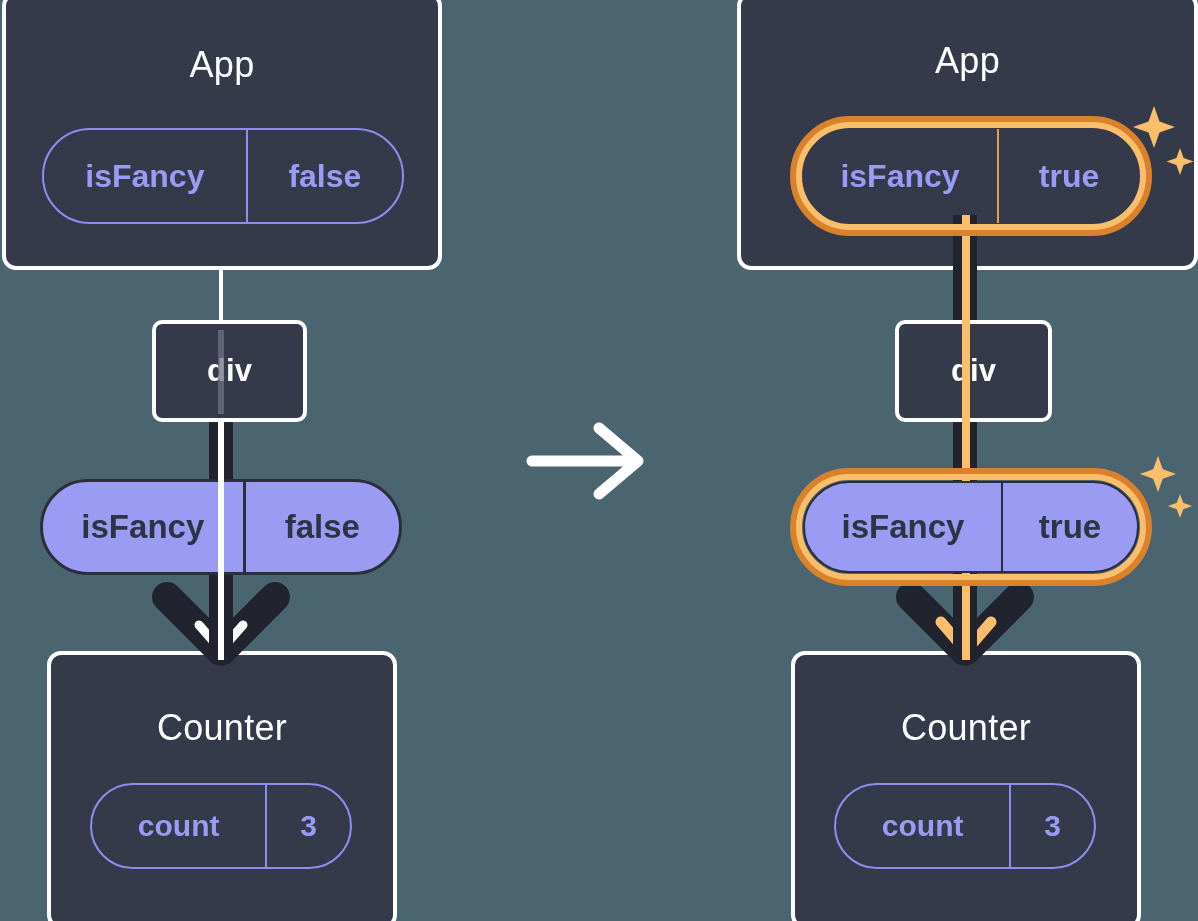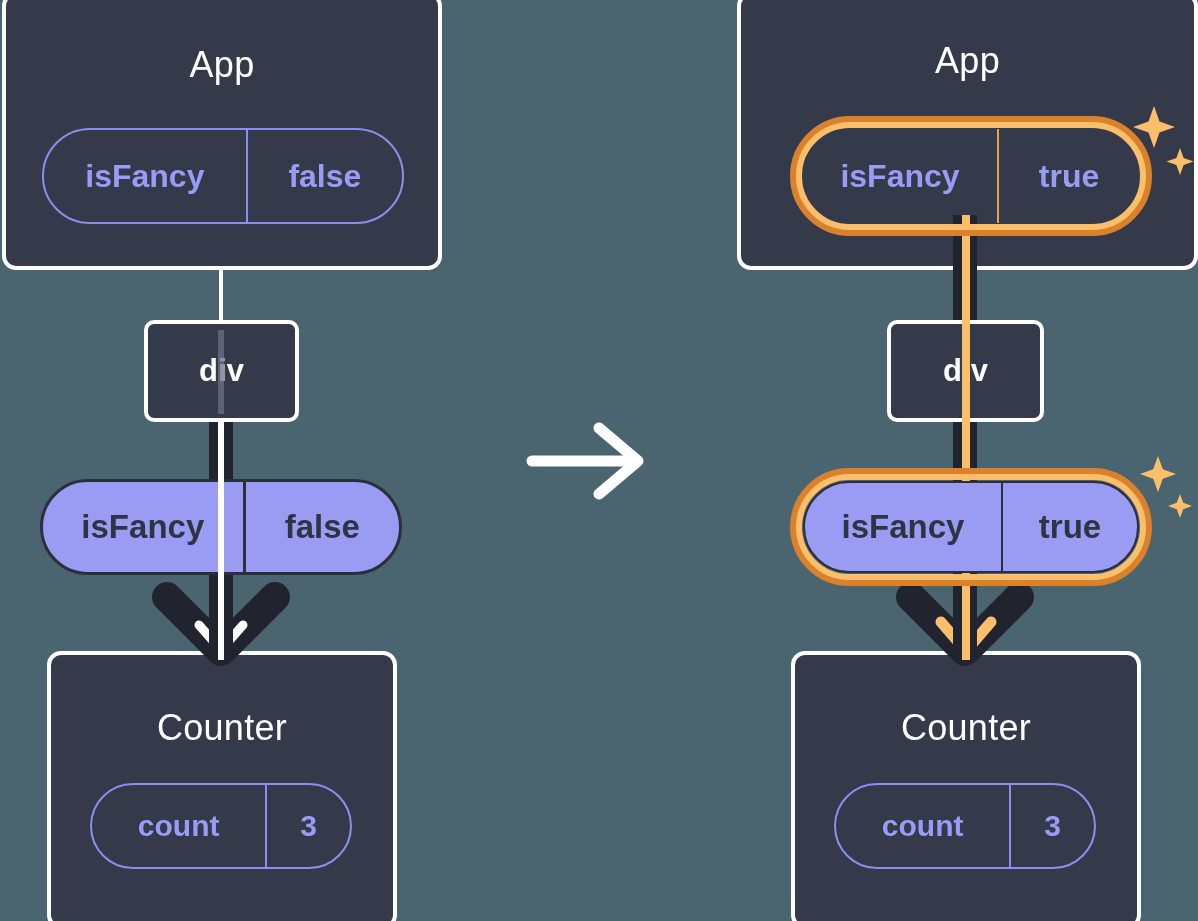--- a/index.html
+++ b/index.html
@@ -32,20 +32,21 @@
 
   .div-box{
     position:absolute;
     background:#343a4a;
     border:4px solid #ffffff;
     border-radius:10px;
     box-sizing:border-box;
     display:flex;align-items:center;justify-content:center;
     color:#ffffff;font-size:31px;font-weight:700;
     z-index:6;
+    margin-left:8px;
   }
   .div-box span{position:relative;z-index:2;}
 
   
   .pill{
     position:absolute;
     box-sizing:border-box;
     display:flex;
     align-items:stretch;
     border-radius:999px;

